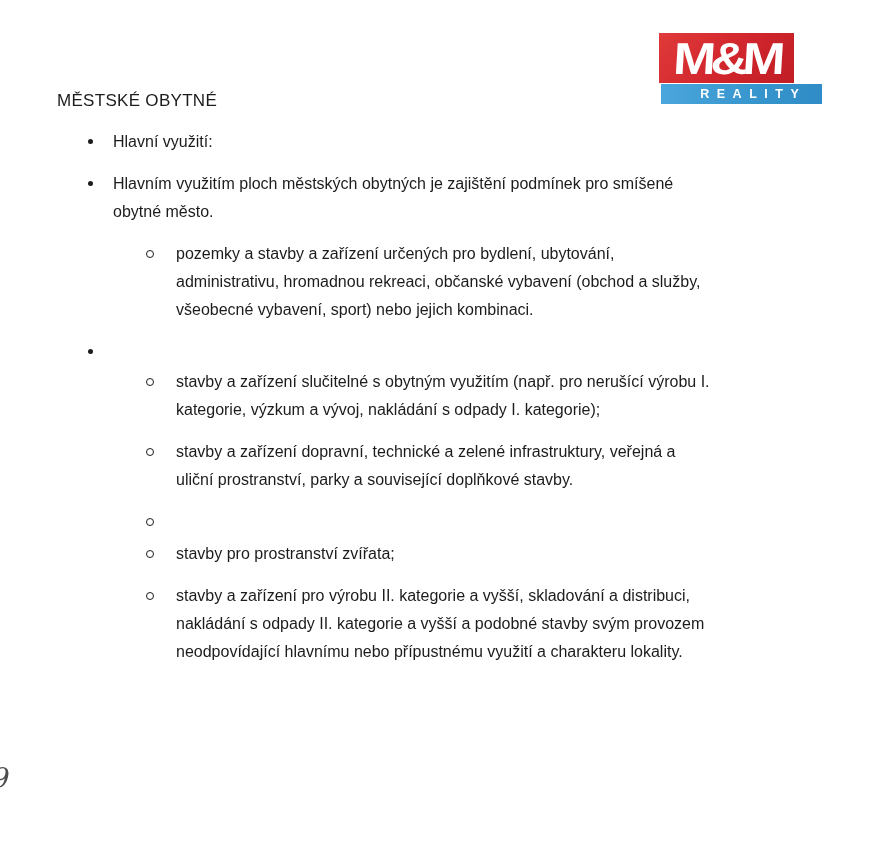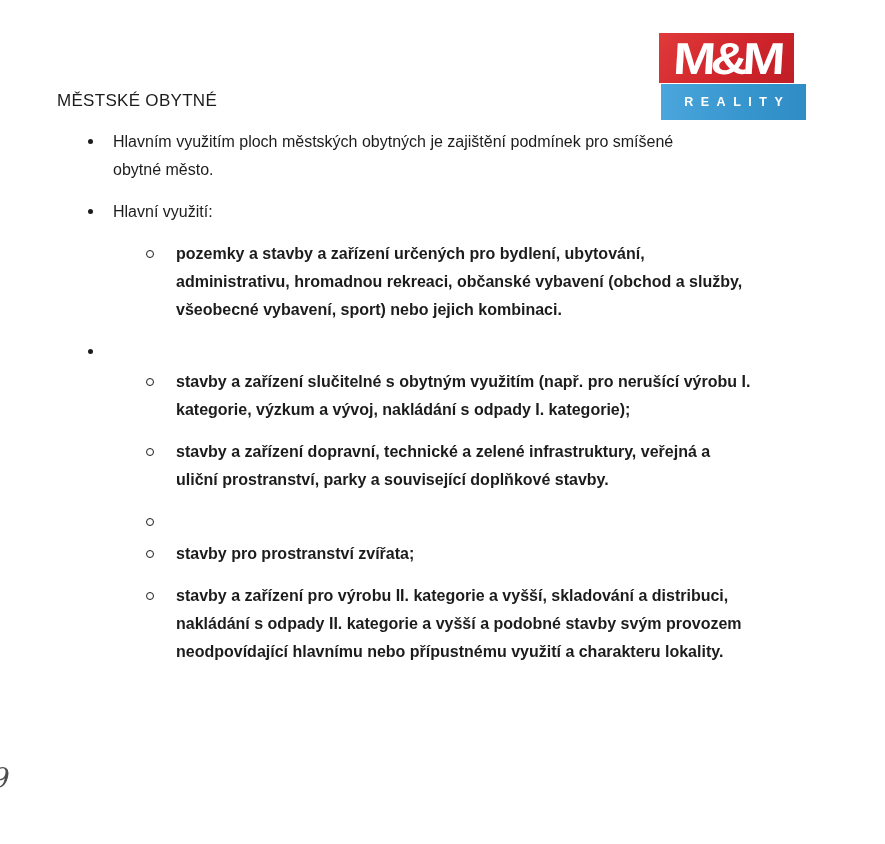--- a/index.html
+++ b/index.html
@@ -23,45 +23,46 @@
   }
   .logo-mm {
     color: #ffffff;
     font-weight: 700;
     font-size: 40px;
     letter-spacing: -4px;
     transform: scale(1.28, 1.12) skewX(-3deg);
     white-space: nowrap;
   }
   .logo-blue {
-    width: 145px; height: 36px;
+    width: 145px; height: 20px;
     margin-left: 2px; margin-top: 1px;
     background: linear-gradient(90deg, #4aa6dc 0%, #3795cd 60%, #2f8cc6 100%);
     display: flex; align-items: center; justify-content: center;
     overflow: hidden;
+    padding-left: 16px;
   }
   .logo-reality {
     color: #ffffff;
     font-weight: 700;
     font-size: 12.5px;
     letter-spacing: 7.5px;
     text-indent: 7.5px;
     white-space: nowrap;
   }
 
   
   .heading {
     margin: 88px 0 0 57px;
     font-size: 17px;
     line-height: 26px;
     font-weight: 400;
     letter-spacing: 0.3px;
   }
   .li1 { display: flex; margin: 14px 0 0 88px; }
-  .li2 { display: flex; margin: 14px 0 0 146px; font-weight: bold; }
+  .li2 { display: flex; margin: 14px 0 0 146px; }
   .mcell  { flex: 0 0 25px; }
   .mcell2 { flex: 0 0 30px; }
   .dot {
     display: block;
     width: 5px; height: 5px;
     margin-top: 11px;
     border-radius: 50%;
     background: #1c1c1c;
   }
   .circle {
@@ -105,28 +106,28 @@
     </div>
   </div>
 
   <div class="heading">MĚSTSKÉ OBYTNÉ</div>
 
   <div>
       <div class="li1">
         <span class="mcell">
           <span class="dot"></span>
         </span>
-        <div class="txt">Hlavním využitím ploch městských obytných je zajištění podmínek pro smíšené
-obytné město.</div>
+        <div class="txt">Hlavní využití:</div>
       </div>
       <div class="li1">
         <span class="mcell">
           <span class="dot"></span>
         </span>
-        <div class="txt">Hlavní využití:</div>
+        <div class="txt">Hlavním využitím ploch městských obytných je zajištění podmínek pro smíšené
+obytné město.</div>
       </div>
       <div class="li2">
         <span class="mcell2">
           <span class="circle"></span>
         </span>
         <div class="txt txt2">pozemky a stavby a zařízení určených pro bydlení, ubytování,
 administrativu, hromadnou rekreaci, občanské vybavení (obchod a služby,
 všeobecné vybavení, sport) nebo jejich kombinaci.</div>
       </div>
       <div class="li1">

